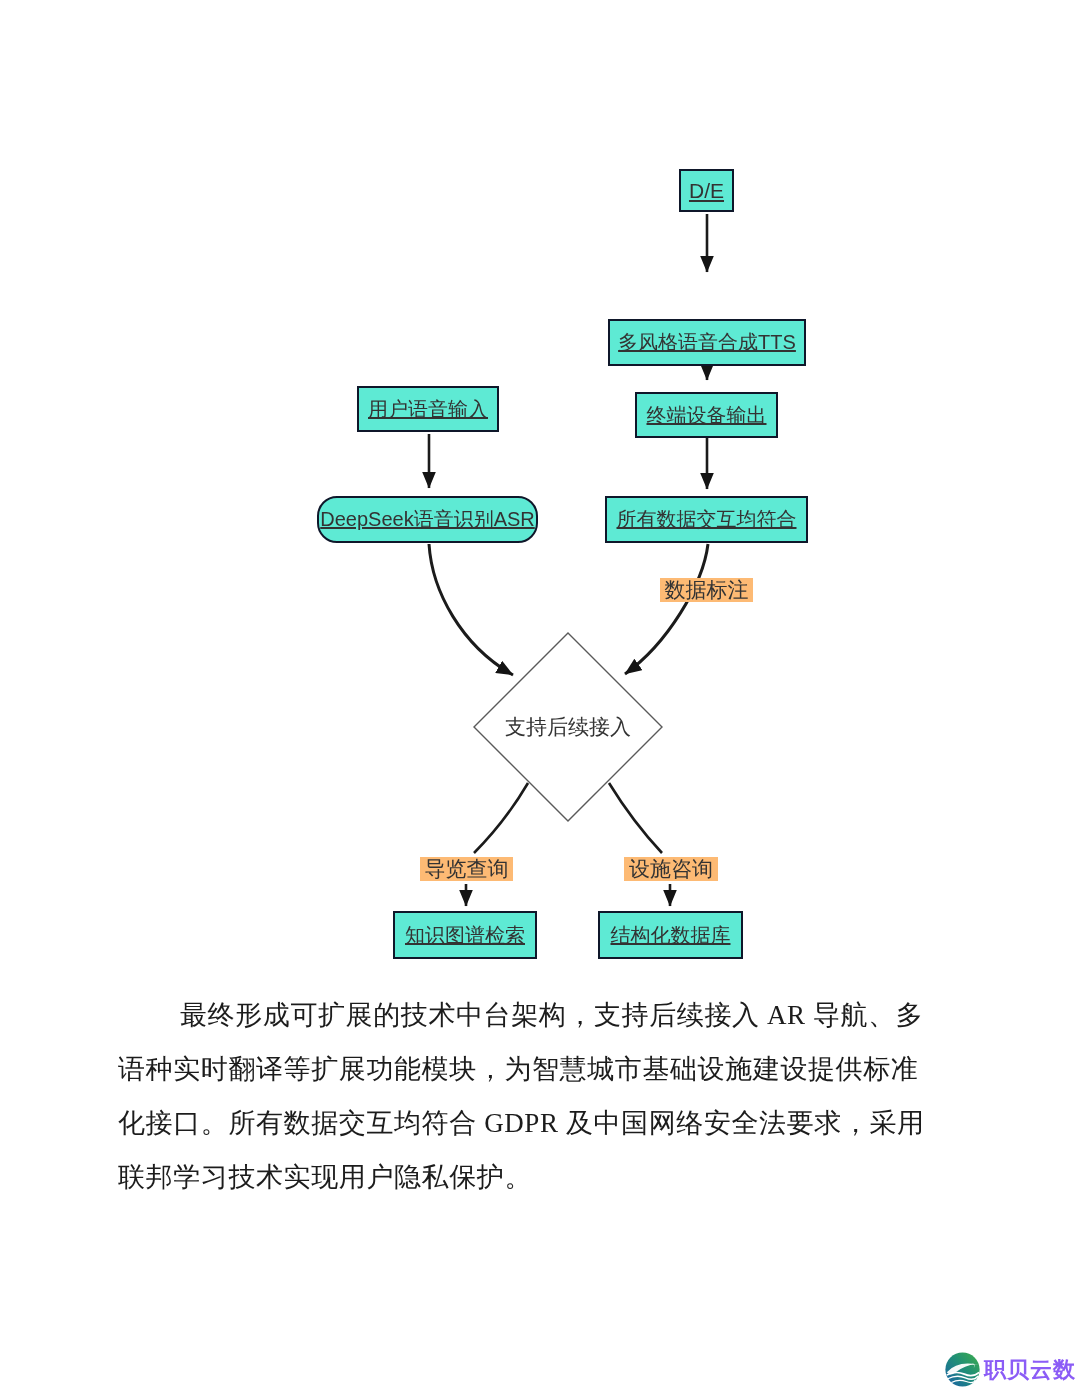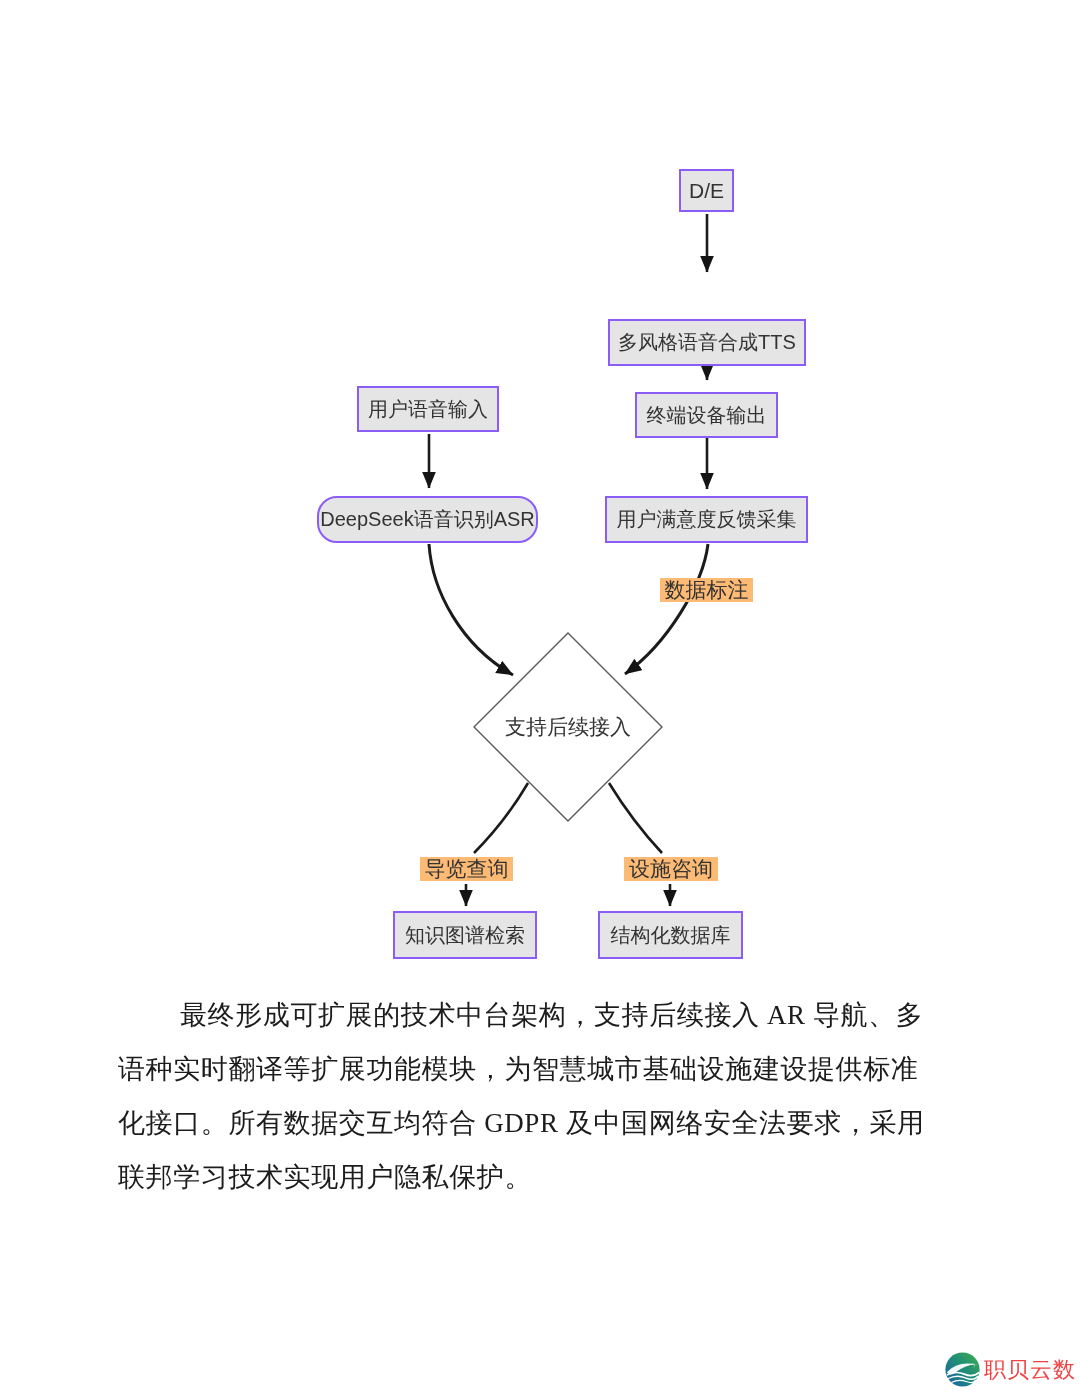--- a/index.html
+++ b/index.html
@@ -3,22 +3,22 @@
 <meta charset="utf-8">
 <style>
   html,body{margin:0;padding:0;background:#ffffff;}
   .page{
     position:relative;width:1080px;height:1397px;background:#ffffff;
     overflow:hidden;font-family:"Liberation Sans","DejaVu Sans",sans-serif;
   }
   .connectors{position:absolute;left:0;top:0;}
   .node{
     position:absolute;display:flex;align-items:center;justify-content:center;
-    background:#e5e5e5;border:2px solid #8b5cf6;box-sizing:border-box;
-    color:#333333;font-size:20px;white-space:nowrap;
+    background:#5eead4;border:2px solid #0f172a;box-sizing:border-box;
+    color:#333333;font-size:20px;white-space:nowrap;text-decoration:underline;
   }
   .node.rounded{border-radius:20px;}
   .edge-label{
     position:absolute;background:#fdba74;color:#333333;font-size:21px;
     line-height:24px;text-align:center;white-space:nowrap;
   }
   .diamond-label{
     position:absolute;left:476px;top:714px;width:184px;text-align:center;
     color:#333333;font-size:21px;line-height:26px;white-space:nowrap;
   }
@@ -26,21 +26,21 @@
     position:absolute;left:118px;top:988px;width:832px;
     font-family:"Liberation Serif","DejaVu Serif",serif;
     color:#1c1c1c;font-size:27px;line-height:54px;letter-spacing:0.6px;
   }
   .paragraph .line{white-space:nowrap;}
   .paragraph .line.first{text-indent:62px;}
   .footer-logo{
     position:absolute;left:944px;top:1351px;display:flex;align-items:center;gap:3px;
   }
   .footer-logo .logo-text{
-    color:#ef4444;font-weight:normal;font-size:22px;letter-spacing:1px;white-space:nowrap;
+    color:#8b5cf6;font-weight:bold;font-size:22px;letter-spacing:1px;white-space:nowrap;
   }
 </style>
 </head>
 <body>
 
 <div class="page">
 
   <svg class="connectors" width="1080" height="1397" viewBox="0 0 1080 1397">
     <defs>
       <marker id="arrow" markerUnits="userSpaceOnUse" markerWidth="18" markerHeight="14" refX="16.5" refY="7" orient="auto">
@@ -68,21 +68,21 @@
   <div class="node" style="left:679px;top:169px;width:55px;height:43px;font-size:21px;">D/E</div>
 
   <div class="node" style="left:608px;top:276px;width:198px;height:47px;margin-top:43px;">多风格语音合成TTS</div>
 
   <div class="node" style="left:635px;top:392px;width:143px;height:46px;">终端设备输出</div>
 
   <div class="node" style="left:357px;top:386px;width:142px;height:46px;">用户语音输入</div>
 
   <div class="node rounded" style="left:317px;top:496px;width:221px;height:47px;">DeepSeek语音识别ASR</div>
 
-  <div class="node" style="left:605px;top:496px;width:203px;height:47px;">用户满意度反馈采集</div>
+  <div class="node" style="left:605px;top:496px;width:203px;height:47px;">所有数据交互均符合</div>
 
   <div class="diamond-label">支持后续接入</div>
 
   <div class="node" style="left:393px;top:911px;width:144px;height:48px;">知识图谱检索</div>
 
   <div class="node" style="left:598px;top:911px;width:145px;height:48px;">结构化数据库</div>
 
   <div class="edge-label" style="left:660px;top:578px;width:93px;">数据标注</div>
 
   <div class="edge-label" style="left:420px;top:857px;width:93px;">导览查询</div>

